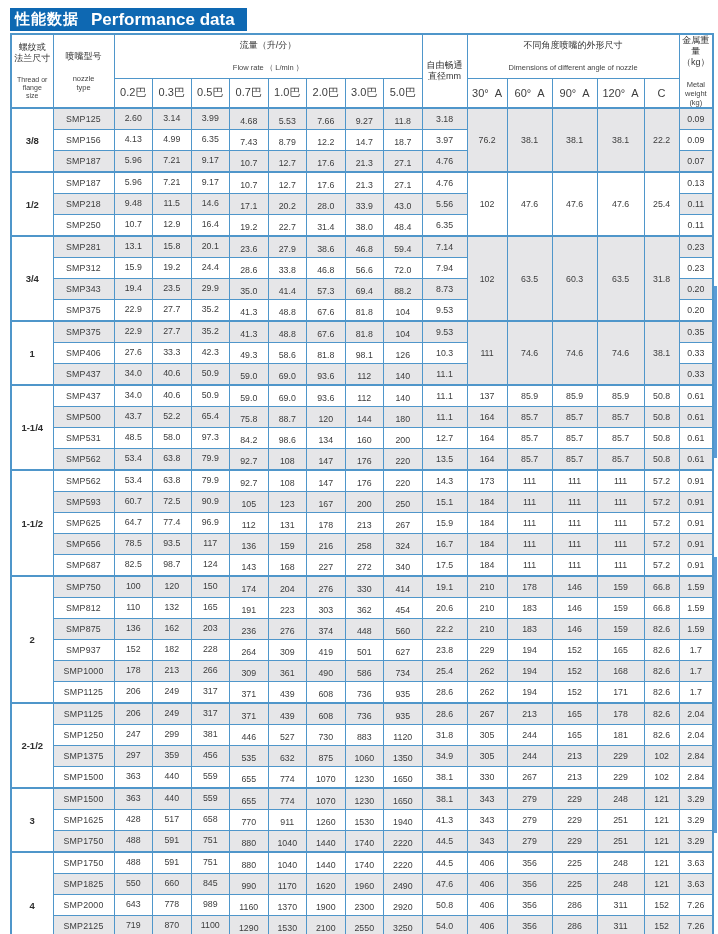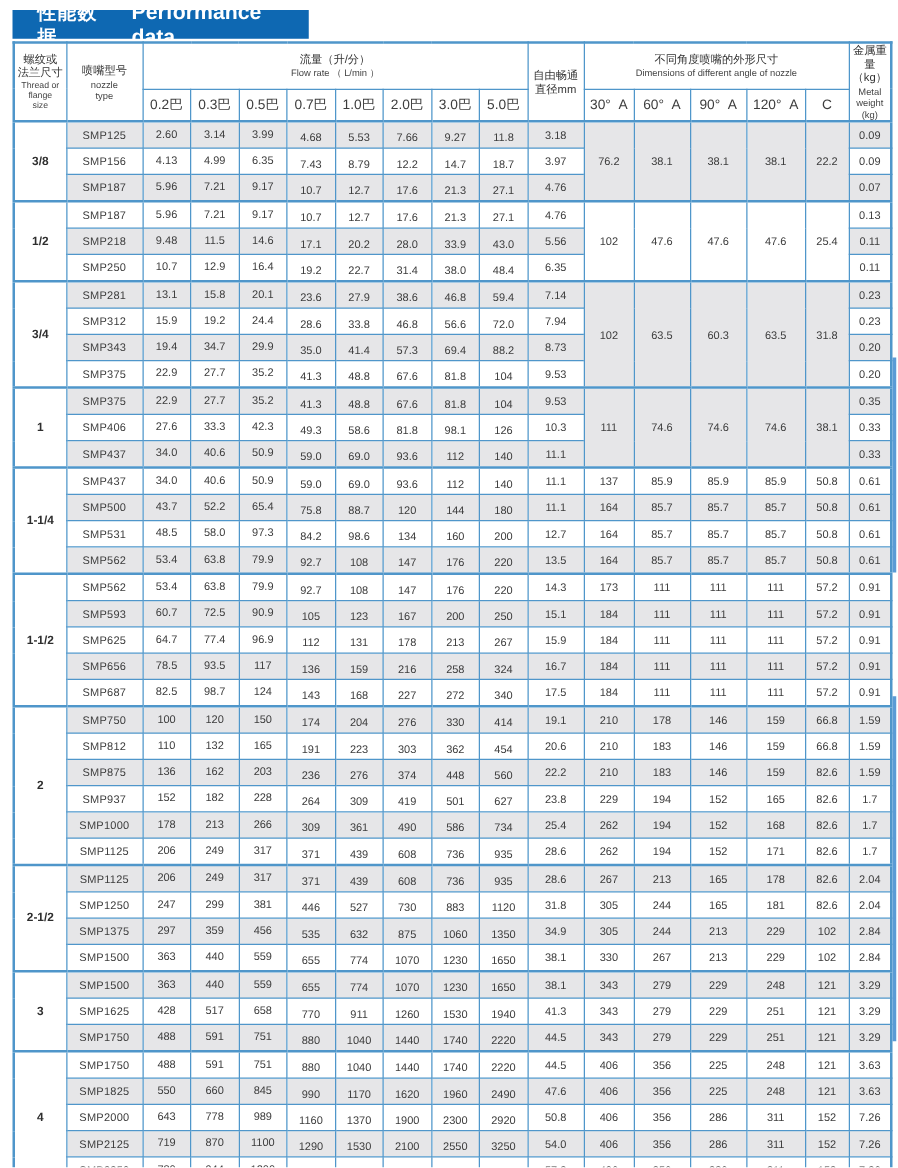--- a/index.html
+++ b/index.html
@@ -3,38 +3,38 @@
 <meta charset="utf-8">
 <style>
   html,body { margin:0; padding:0; background:#ffffff; }
   .page {
     position:relative; width:718px; height:934px; background:#ffffff;
     font-family:"Liberation Sans","DejaVu Sans",sans-serif; color:#3d3d3d; overflow:hidden;
   }
   .title-banner {
     position:absolute; left:10px; top:8px; width:237px; height:23px;
     background:#0e68b2; display:flex; align-items:center; box-sizing:border-box;
-    padding-left:20px; gap:12px;
+    padding-left:5px; gap:12px;
   }
   .title-zh { color:#fff; font-size:15px; font-weight:bold; letter-spacing:1px; }
   .title-en { color:#fff; font-size:17px; font-weight:bold; }
 
   table.perf {
     position:absolute; left:10px; top:33px; width:702px;
     border-collapse:collapse; table-layout:fixed;
     border:2px solid #4f96ca;
   }
   .perf th, .perf td {
     border:1px solid #4f96ca; text-align:center; vertical-align:middle;
     padding:0; overflow:hidden; background:#fff;
   }
   thead tr.tier1 > th { height:33px; font-weight:normal; }
   thead tr.tier2 > th { height:22px; font-weight:normal; font-size:11px; color:#3d3d3d; }
   .h-zh { font-size:9px; line-height:11px; white-space:pre-line; color:#333; }
-  .h-en { font-size:7.5px; line-height:9px; white-space:pre-line; color:#444; margin-top:1px; }
+  .h-en { font-size:7.5px; line-height:9px; white-space:pre-line; color:#444; margin-top:12px; }
   .h-en.xs { font-size:7px; line-height:8px; }
   tbody td { font-size:8.8px; height:20px; line-height:20px; color:#3c3c3c; }
   tbody th.size-cell { background:#fff; font-weight:bold; font-size:9.5px; color:#2e2e2e;margin-left:23px; }
   tbody td.model { font-size:8.8px; letter-spacing:0.2px; }
   tbody tr.shade td { background:#e6e6e8; }
   tbody td.merged-dim { background:#fff;text-align:center; }
   tbody tr.gstart > th, tbody tr.gstart > td { border-top:2px solid #4f96ca; }
   td.fA span { position:relative; top:-1px; }
   td.fB span { position:relative; top:2px; }
   .edge-strip { position:absolute; width:3px; background:#5b9bd5; right:1px; }
@@ -240,21 +240,21 @@
           <td class="fB"><span>33.8</span></td>
           <td class="fB"><span>46.8</span></td>
           <td class="fB"><span>56.6</span></td>
           <td class="fB"><span>72.0</span></td>
           <td>7.94</td>
           <td>0.23</td>
         </tr>
         <tr class="shade">
           <td class="model">SMP343</td>
           <td class="fA"><span>19.4</span></td>
-          <td class="fA"><span>34.7</span></td>
+          <td class="fA"><span>23.5</span></td>
           <td class="fA"><span>29.9</span></td>
           <td class="fB"><span>35.0</span></td>
           <td class="fB"><span>41.4</span></td>
           <td class="fB"><span>57.3</span></td>
           <td class="fB"><span>69.4</span></td>
           <td class="fB"><span>88.2</span></td>
           <td>8.73</td>
           <td>0.20</td>
         </tr>
         <tr class="">

